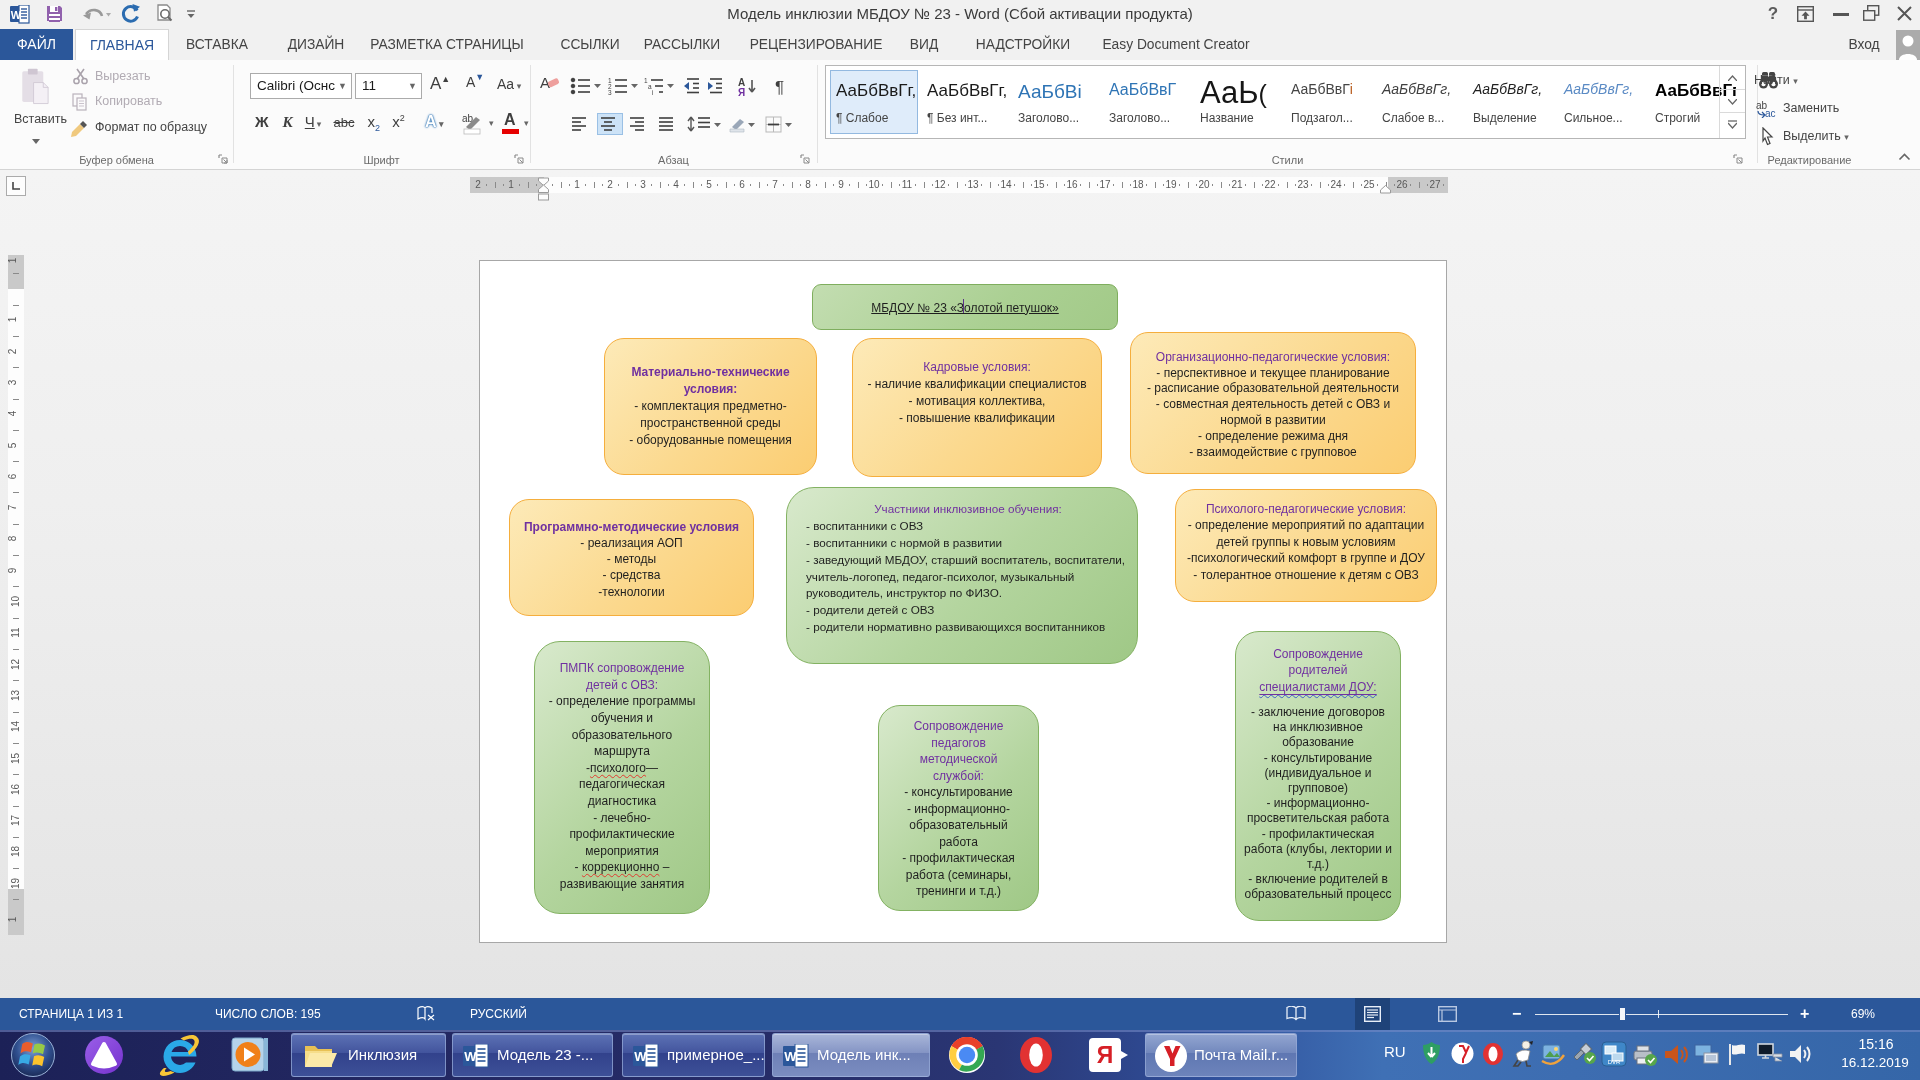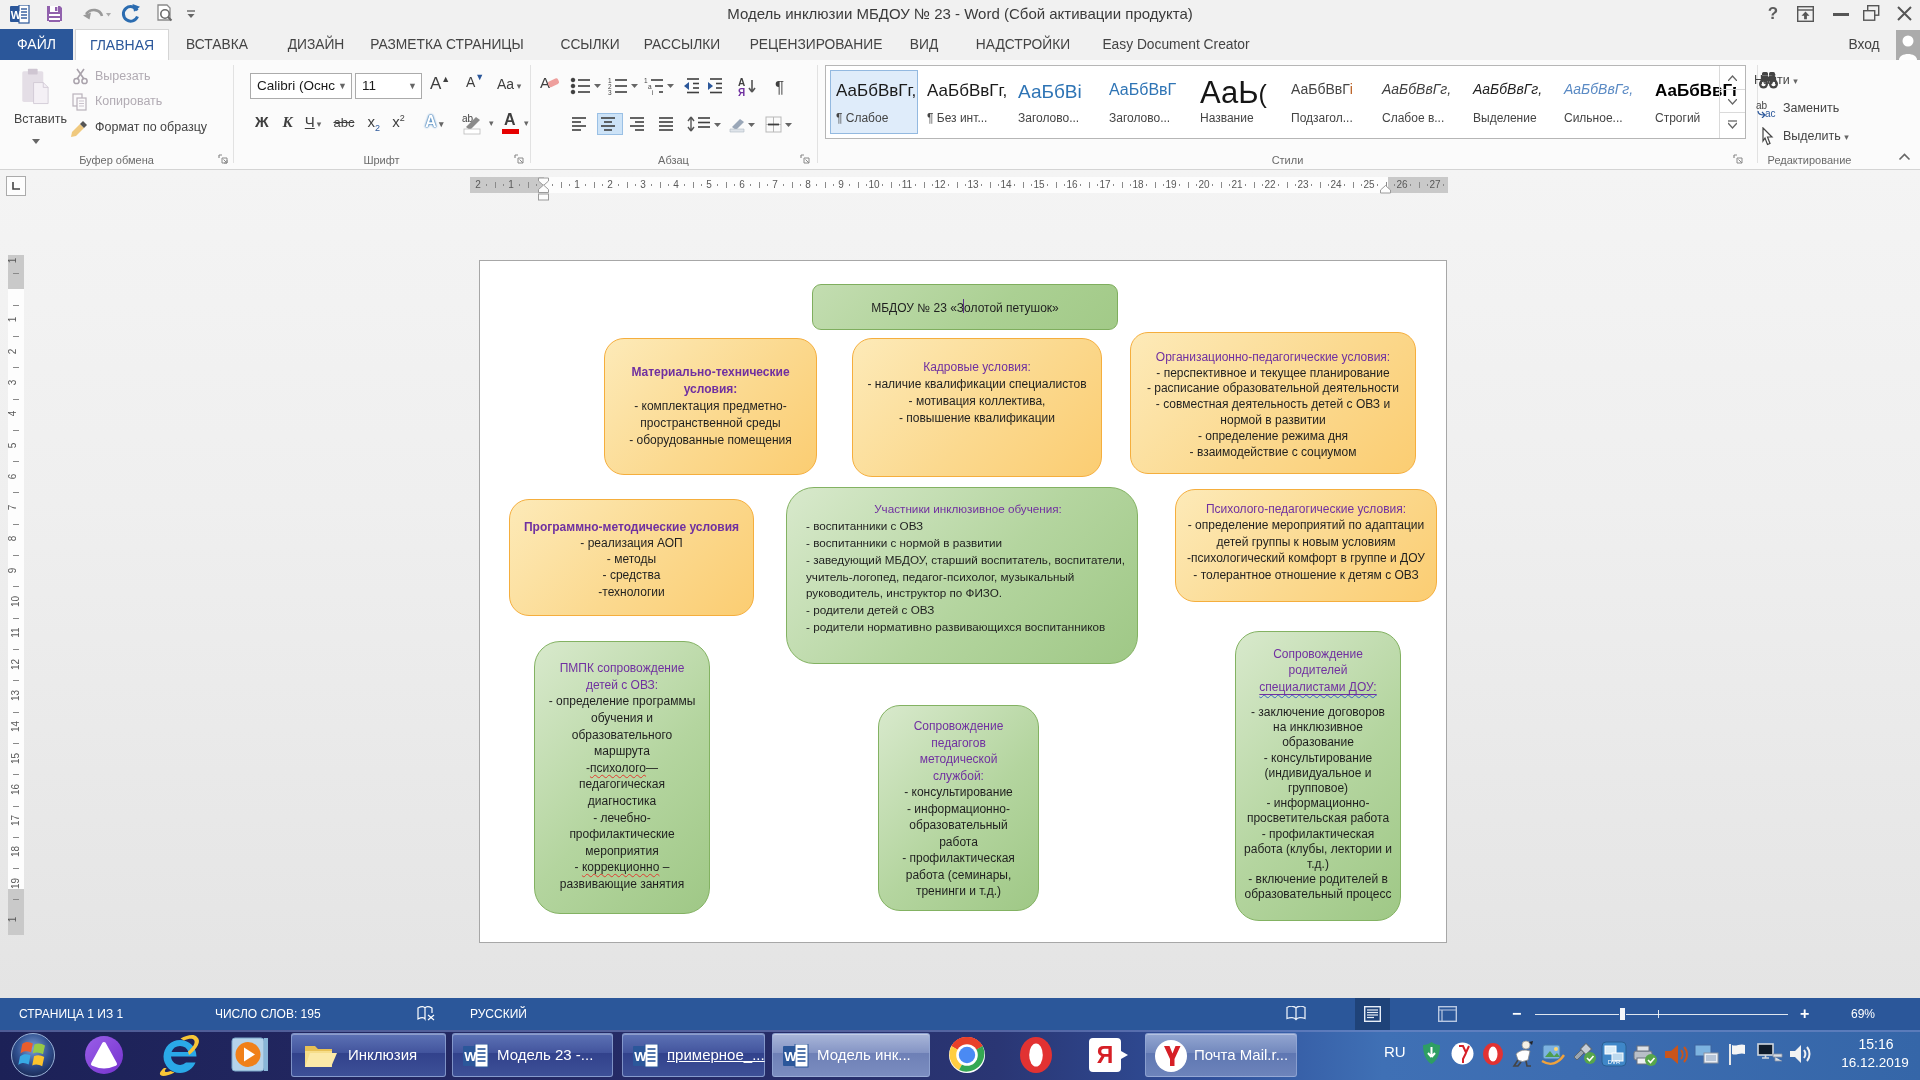--- a/index.html
+++ b/index.html
@@ -591,21 +591,21 @@
       <div class="vnum" style="top:588.7px">19</div>
       <div class="vtick" style="top:579.1px"></div>
     </div>
   <div class="abs" style="left:8px;top:719px;width:16px;height:46px;background:#c9c9c9;" id="vrulB">
       <div class="vnum" style="top:25px">1</div>
       <div class="vtick" style="top:10px"></div>
     </div>
   <div id="page">
 
     <div class="bx grnT" style="left:332px;top:23px;width:306px;height:46px;border-radius:9px;">
-      <div class="boxtxt" style="position:absolute;left:0;top:14.5px;width:100%;">МБДОУ № 23 «Золотой петушок»</div>
+      <div class="boxtxt" style="position:absolute;left:0;top:14.5px;width:100%;text-decoration:underline;">МБДОУ № 23 «Золотой петушок»</div>
     </div>
     <div style="position:absolute;left:483px;top:38px;width:1px;height:14px;background:#5a3286;"></div>
 
     <div class="bx org" style="left:124px;top:77px;width:213px;height:137px;border-radius:20px;"></div>
     <div class="boxtxt abs" style="left:124px;top:103.2px;width:213px;line-height:17px;">
       <div class="ph" style="font-weight:bold;">Материально-технические</div>
       <div class="ph" style="font-weight:bold;">условия:</div>
       <div>- комплектация предметно-</div>
       <div>пространственной среды</div>
       <div>- оборудованные помещения</div>
@@ -620,21 +620,21 @@
     </div>
 
     <div class="bx org" style="left:650px;top:71px;width:286px;height:142px;border-radius:18px;"></div>
     <div class="boxtxt abs" style="left:650px;top:88.9px;width:286px;line-height:15.8px;">
       <div class="ph">Организационно-педагогические условия:</div>
       <div>- перспективное и текущее планирование</div>
       <div>- расписание образовательной деятельности</div>
       <div>- совместная деятельность детей с ОВЗ и</div>
       <div>нормой в развитии</div>
       <div>- определение режима дня</div>
-      <div>- взаимодействие с социумом</div>
+      <div>- взаимодействие с групповое</div>
     </div>
 
     <div class="bx org" style="left:29px;top:238px;width:245px;height:117px;border-radius:20px;"></div>
     <div class="boxtxt abs" style="left:29px;top:257.8px;width:245px;line-height:16.2px;">
       <div class="ph" style="font-weight:bold;">Программно-методические условия</div>
       <div>- реализация АОП</div>
       <div>- методы</div>
       <div>- средства</div>
       <div>-технологии</div>
     </div>
@@ -817,21 +817,21 @@
         <rect x="0" y="2" width="15" height="20" rx="1" fill="#2b579a"></rect>
         <rect x="12" y="0" width="13" height="23" fill="#fff" stroke="#2b579a"></rect>
         <g stroke="#2b579a" stroke-width="1.6">
           <line x1="14.5" y1="5" x2="22.5" y2="5"></line>
           <line x1="14.5" y1="9" x2="22.5" y2="9"></line>
           <line x1="14.5" y1="13" x2="22.5" y2="13"></line>
           <line x1="14.5" y1="17" x2="22.5" y2="17"></line>
         </g>
         <text x="7.5" y="17" font-size="13" font-weight="bold" fill="#fff" text-anchor="middle" font-family="Liberation Sans">W</text>
       </svg>
-    <div style="position:absolute;left:44px;top:12px;text-decoration:underline;">примерное_...</div>
+    <div style="position:absolute;left:44px;top:12px;">примерное_...</div>
   </div>
   <div class="tbtn" style="left:772px;width:158px;background:linear-gradient(#a9b6d9 0%,#8494c4 45%,#6e80b6 46%,#7b8dc0 100%);">
     <svg style="position:absolute;left:10px;top:10px" width="26" height="24" viewBox="0 0 26 24">
         <rect x="0" y="2" width="15" height="20" rx="1" fill="#2b579a"></rect>
         <rect x="12" y="0" width="13" height="23" fill="#fff" stroke="#2b579a"></rect>
         <g stroke="#2b579a" stroke-width="1.6">
           <line x1="14.5" y1="5" x2="22.5" y2="5"></line>
           <line x1="14.5" y1="9" x2="22.5" y2="9"></line>
           <line x1="14.5" y1="13" x2="22.5" y2="13"></line>
           <line x1="14.5" y1="17" x2="22.5" y2="17"></line>

